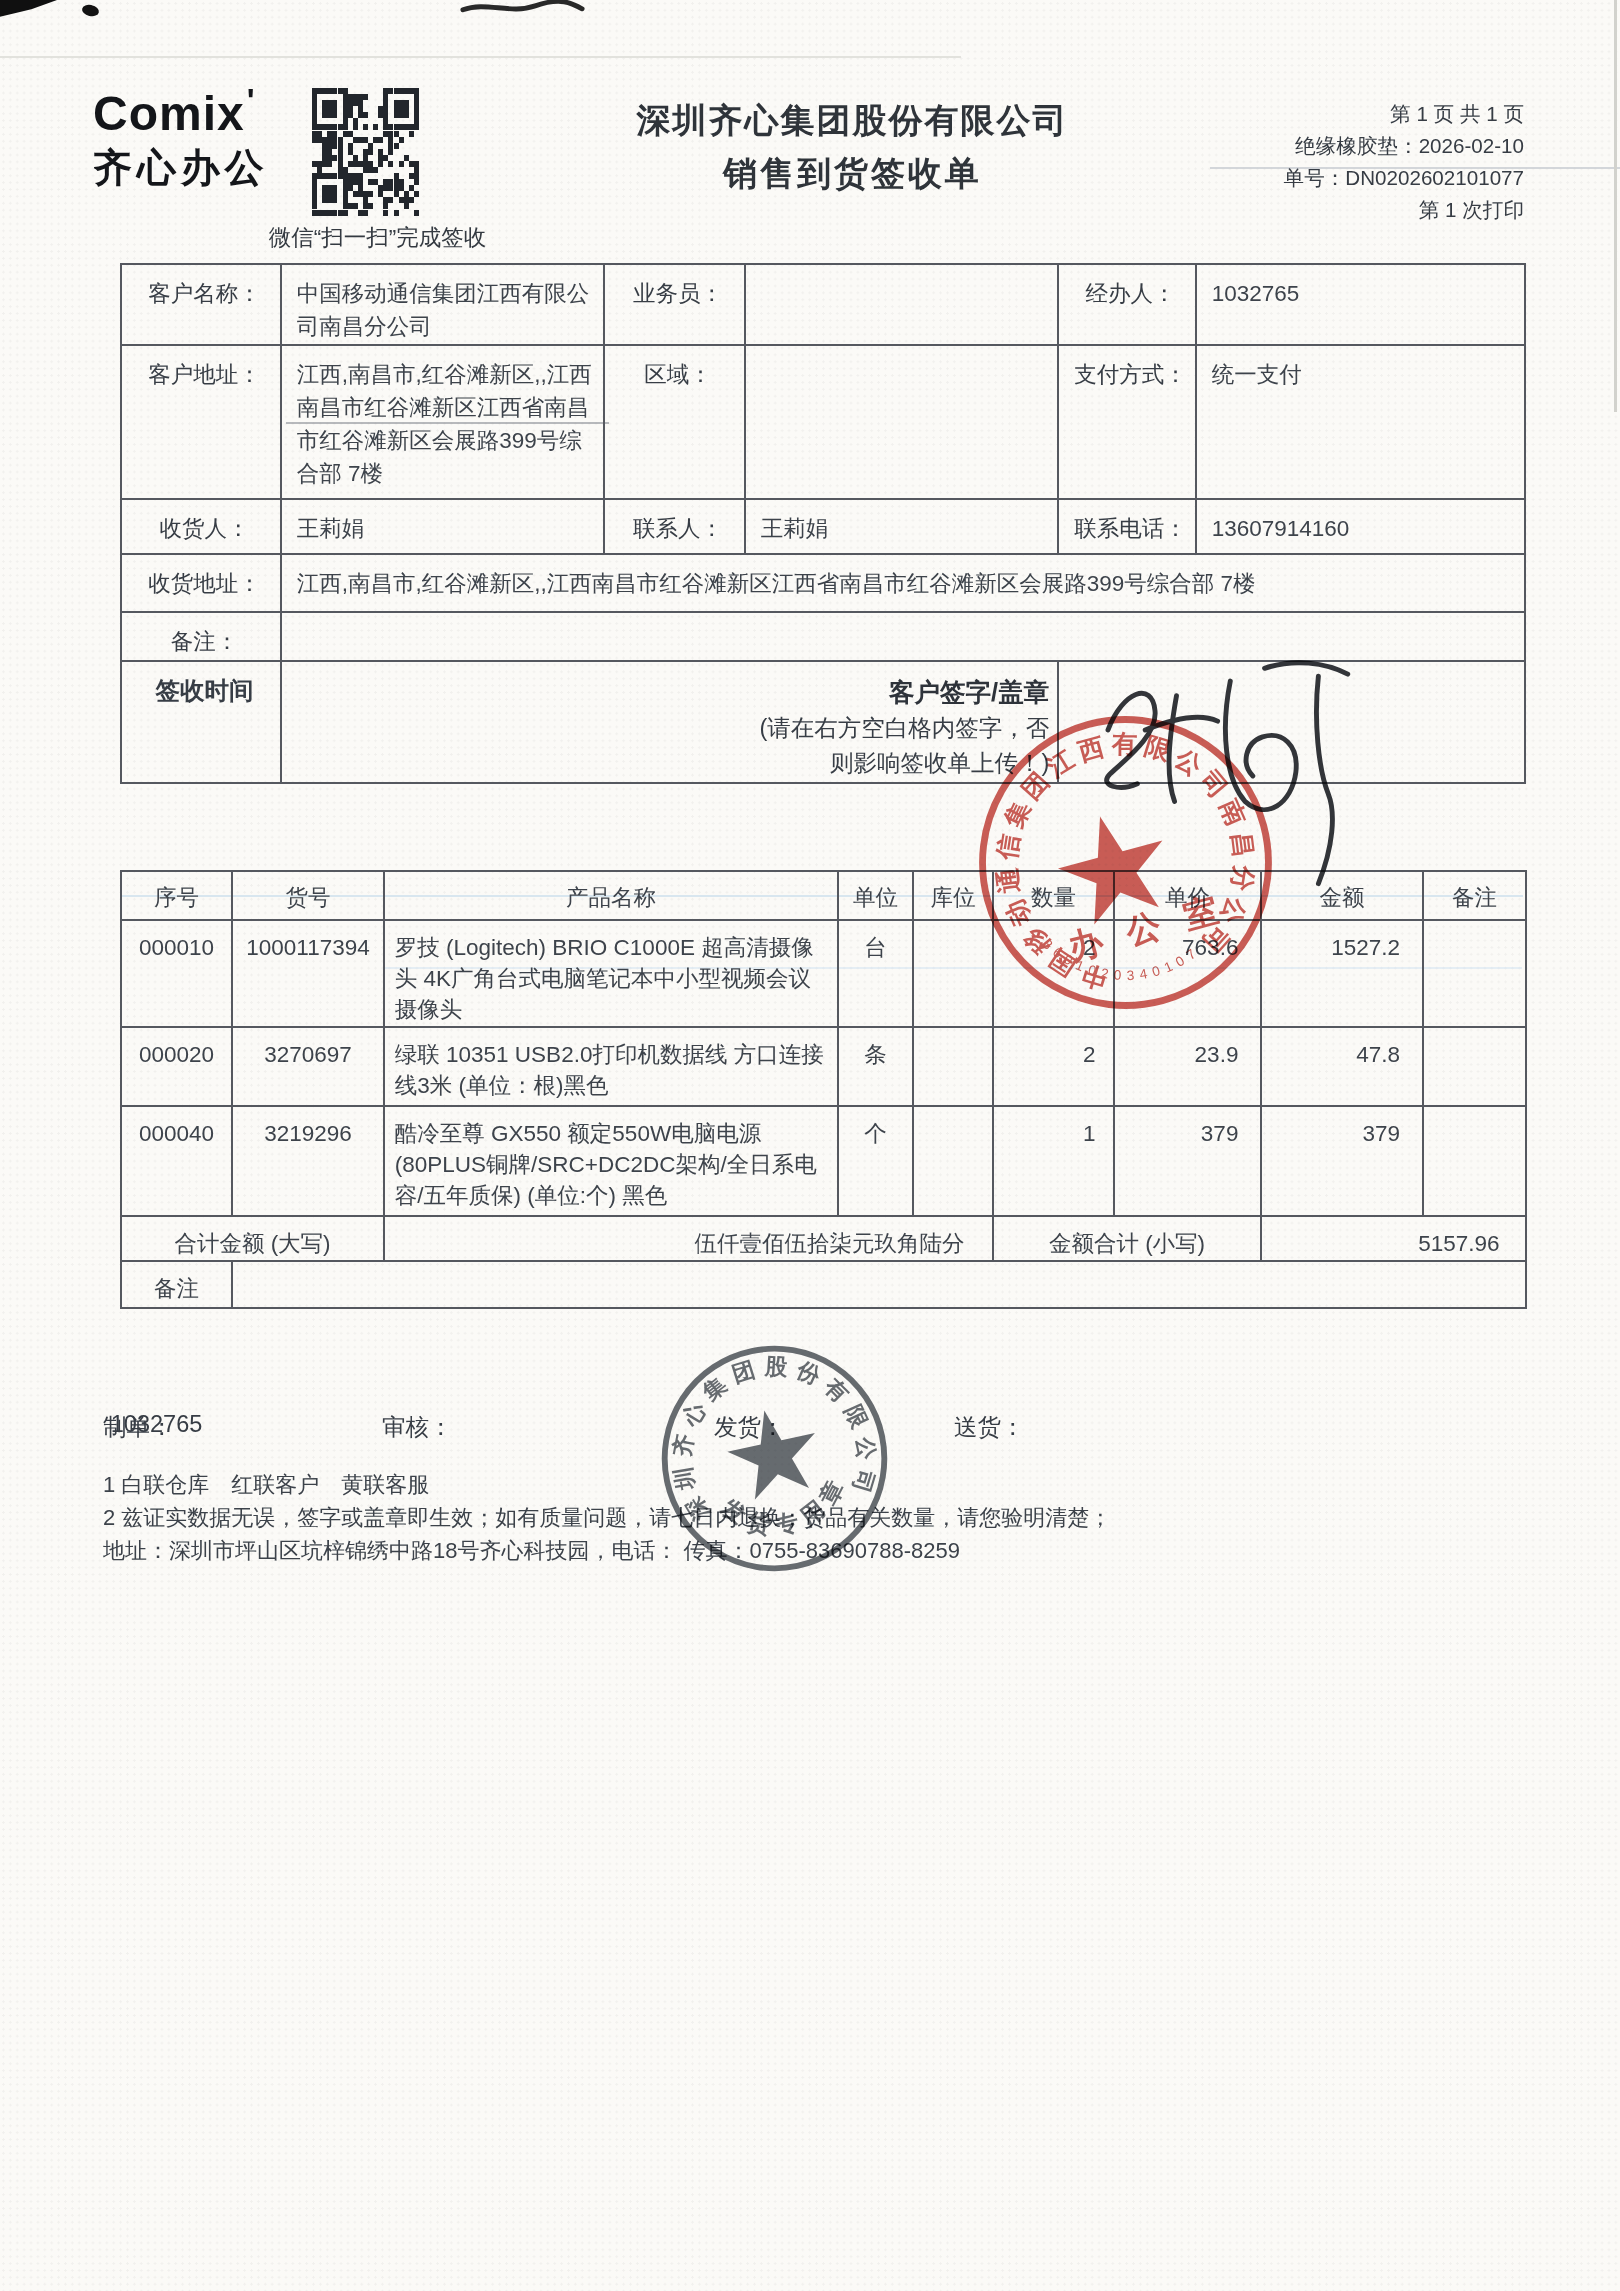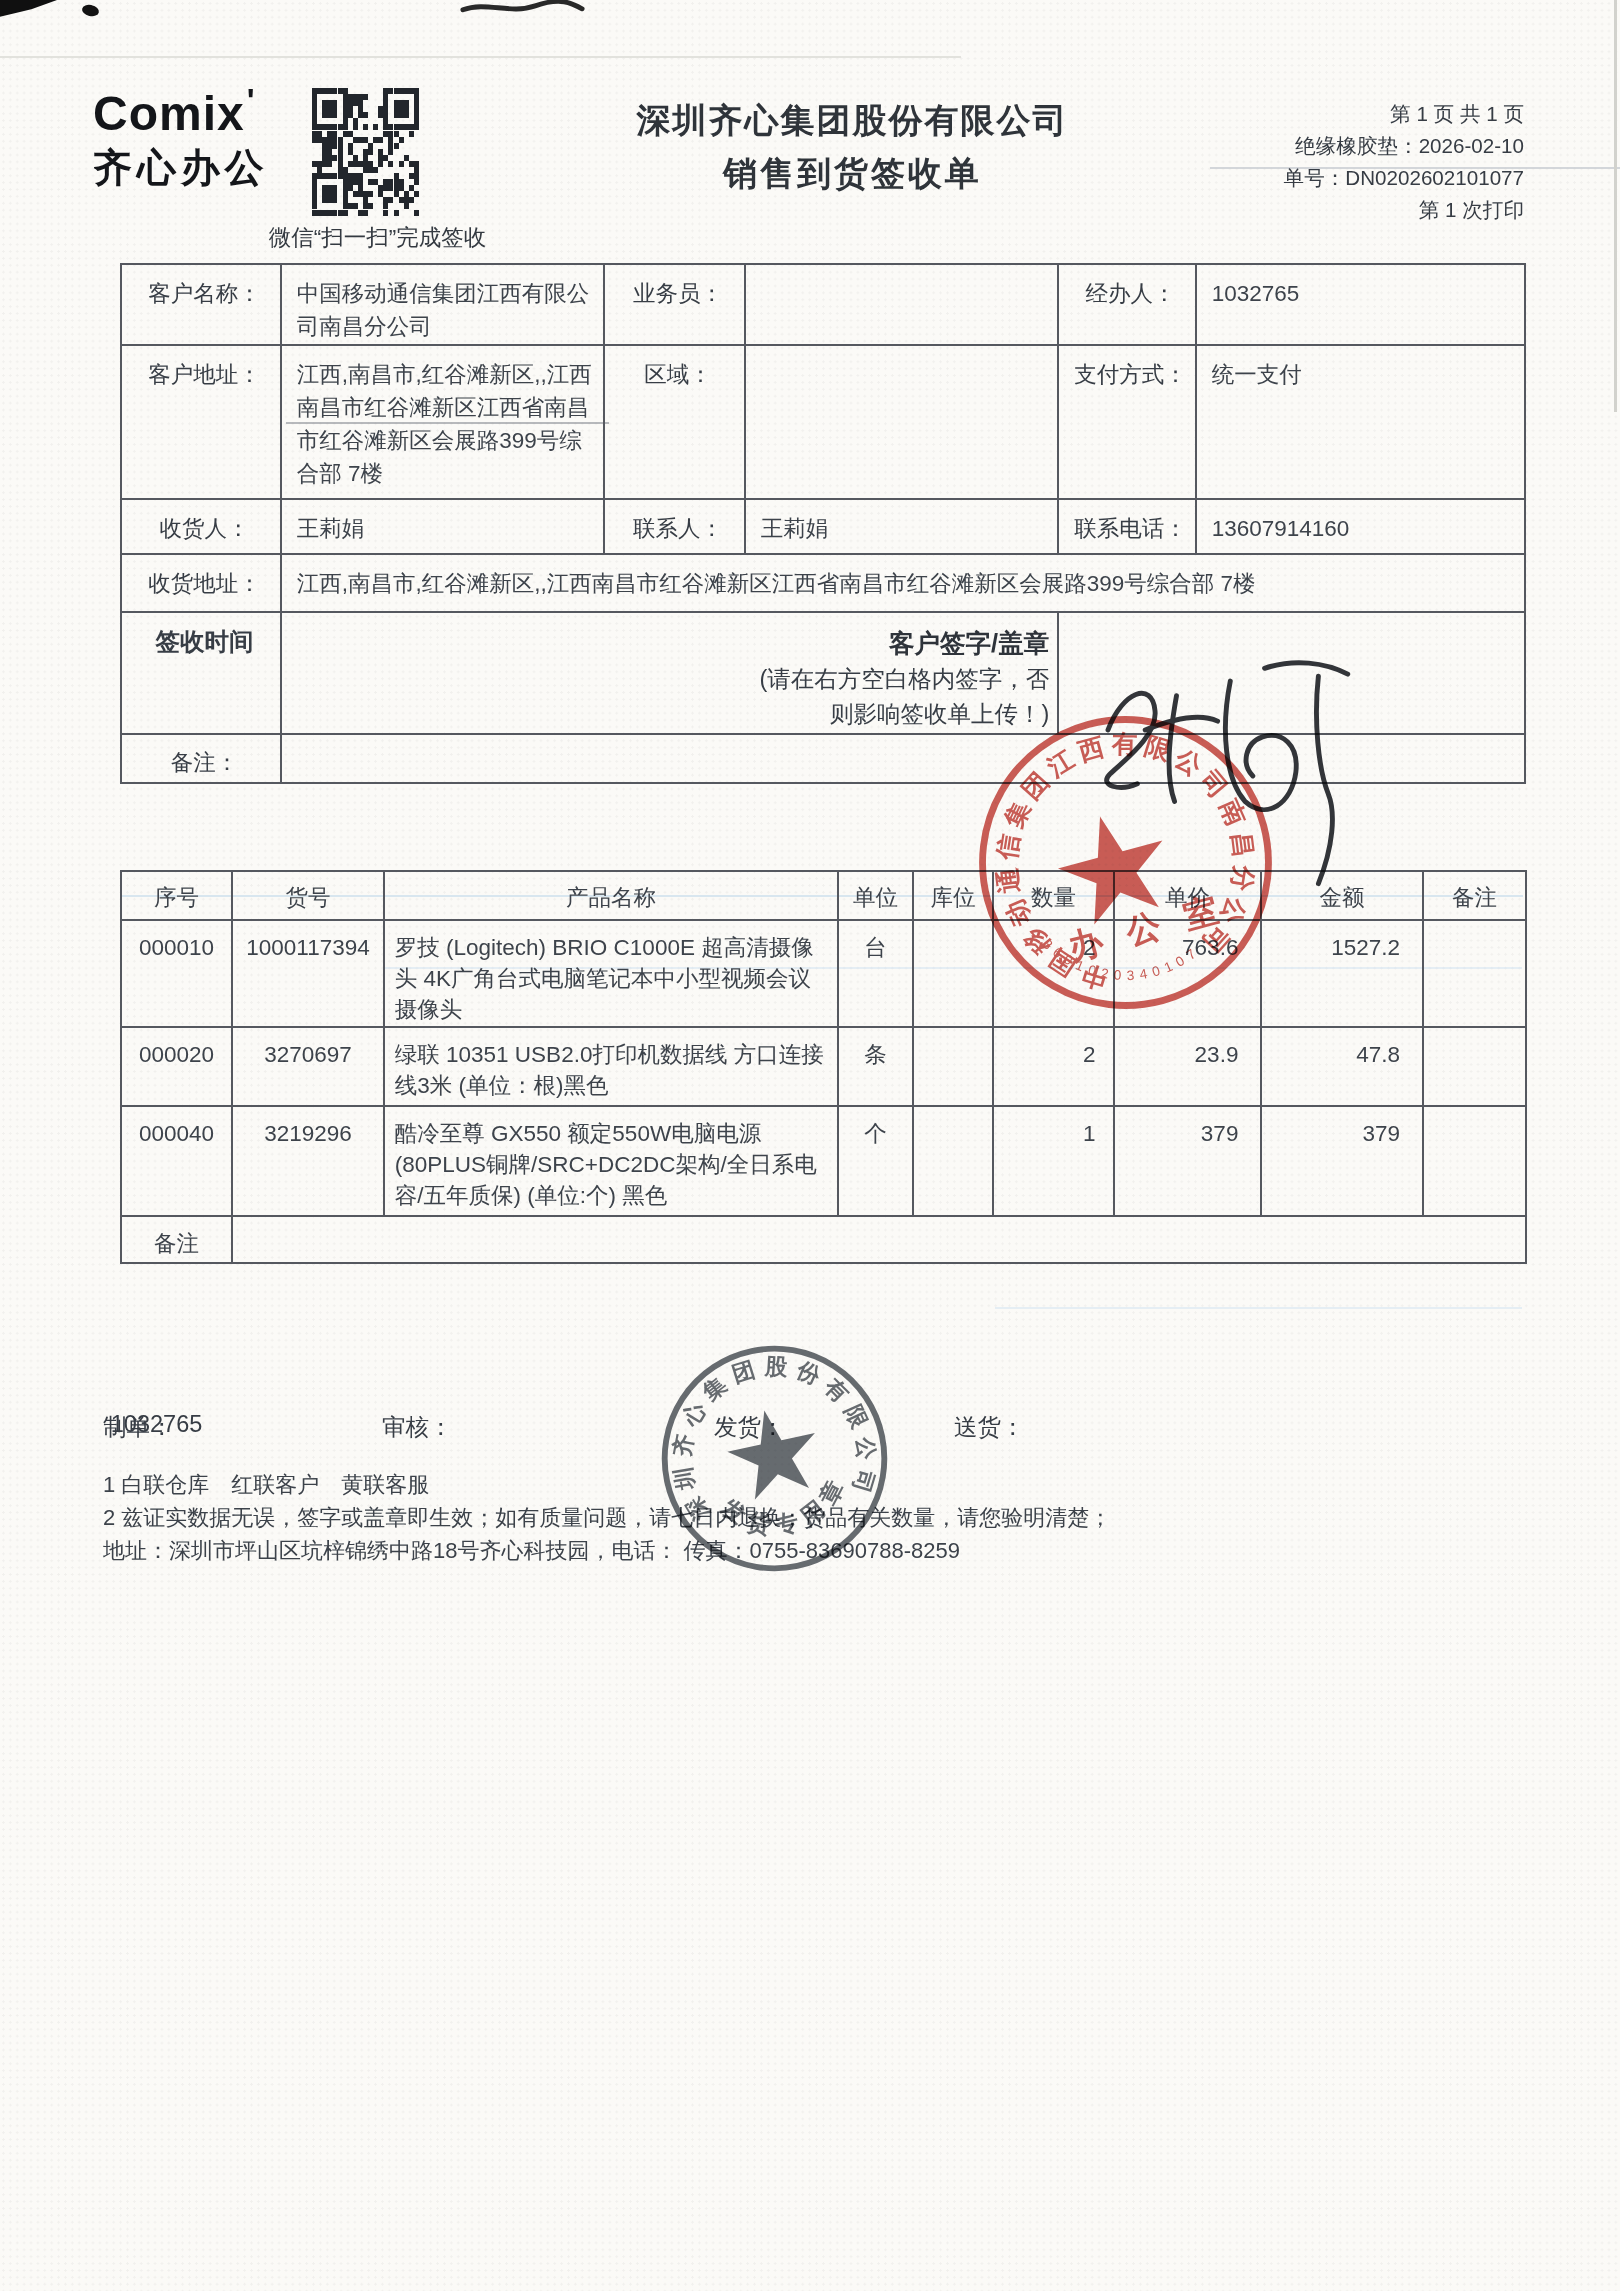--- a/index.html
+++ b/index.html
@@ -356,32 +356,32 @@
       <td class="val">王莉娟</td>
       <td class="lbl">联系人：</td>
       <td class="val">王莉娟</td>
       <td class="lbl">联系电话：</td>
       <td class="val">13607914160</td>
     </tr>
     <tr style="height:58px">
       <td class="lbl">收货地址：</td>
       <td class="val" colspan="5">江西,南昌市,红谷滩新区,,江西南昌市红谷滩新区江西省南昌市红谷滩新区会展路399号综合部 7楼</td>
     </tr>
+    <tr style="height:49px">
+      <td class="lbl">备注：</td>
+      <td class="val" colspan="5"></td>
+    </tr>
     <tr style="height:109px">
       <td class="lbl bold">签收时间</td>
       <td class="sign-cell" colspan="3">
         <div class="st">客户签字/盖章</div>
         <div class="sn">(请在右方空白格内签字，否</div>
         <div class="sn">则影响签收单上传！)</div>
       </td>
       <td colspan="2"></td>
-    </tr>
-    <tr style="height:49px">
-      <td class="lbl">备注：</td>
-      <td class="val" colspan="5"></td>
     </tr>
   </tbody>
     </table>
 
   <table class="items">
     <colgroup>
         <col style="width:111px">
         <col style="width:152px">
         <col style="width:454px">
         <col style="width:75px">
@@ -429,20 +429,26 @@
       <td class="c">000040</td>
       <td class="c">3219296</td>
       <td class="nm">酷冷至尊 GX550 额定550W电脑电源 (80PLUS铜牌/SRC+DC2DC架构/全日系电容/五年质保) (单位:个) 黑色</td>
       <td class="c">个</td>
       <td class="c"></td>
       <td class="rq">1</td>
       <td class="rp">379</td>
       <td class="ra">379</td>
       <td class="c"></td>
     </tr>
+    <tr style="height:45px">
+      <td class="c" colspan="2">合计金额 (大写)</td>
+      <td class="tw" colspan="3">伍仟壹佰伍拾柒元玖角陆分</td>
+      <td class="c" colspan="2">金额合计 (小写)</td>
+      <td class="ts" colspan="2">5157.96</td>
+    </tr>
     <tr style="height:47px">
       <td class="c">备注</td>
       <td colspan="8"></td>
     </tr>
   </tbody>
     </table>
 
   <div class="sigline">
     <span style="left:103px"><span>制单：</span><span style="position:static;margin-left:7.8px;">1032765</span></span>
     <span style="left:382px">审核：</span>

